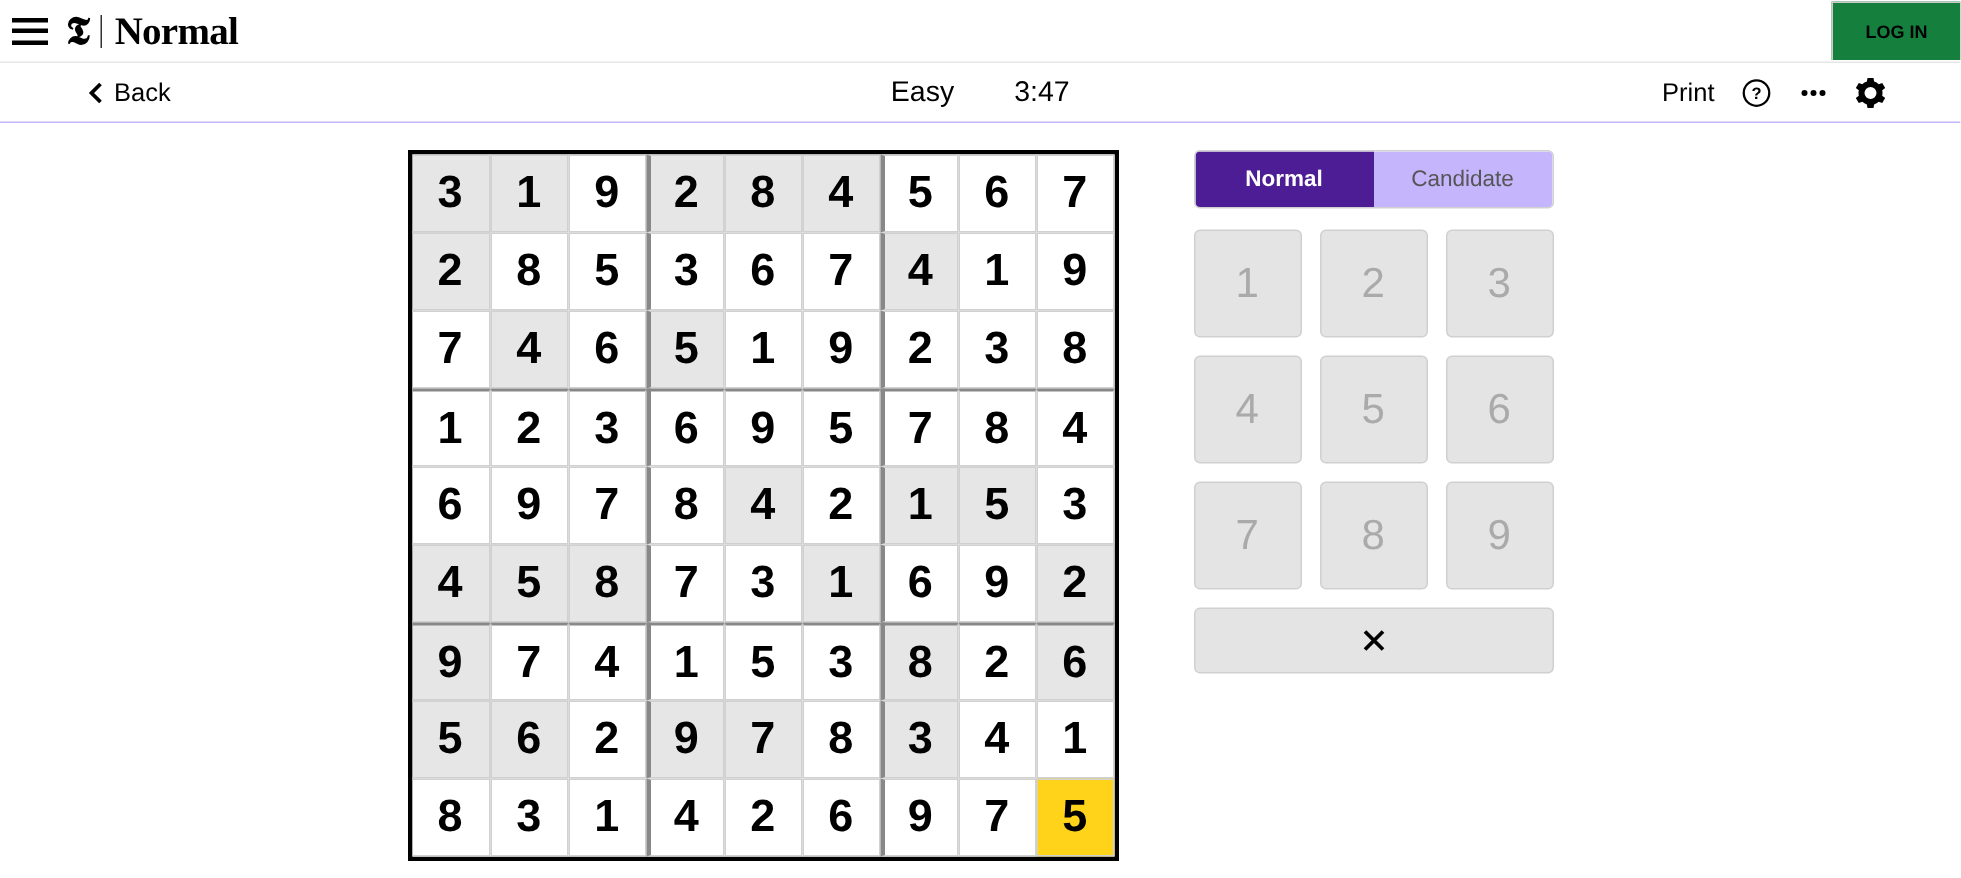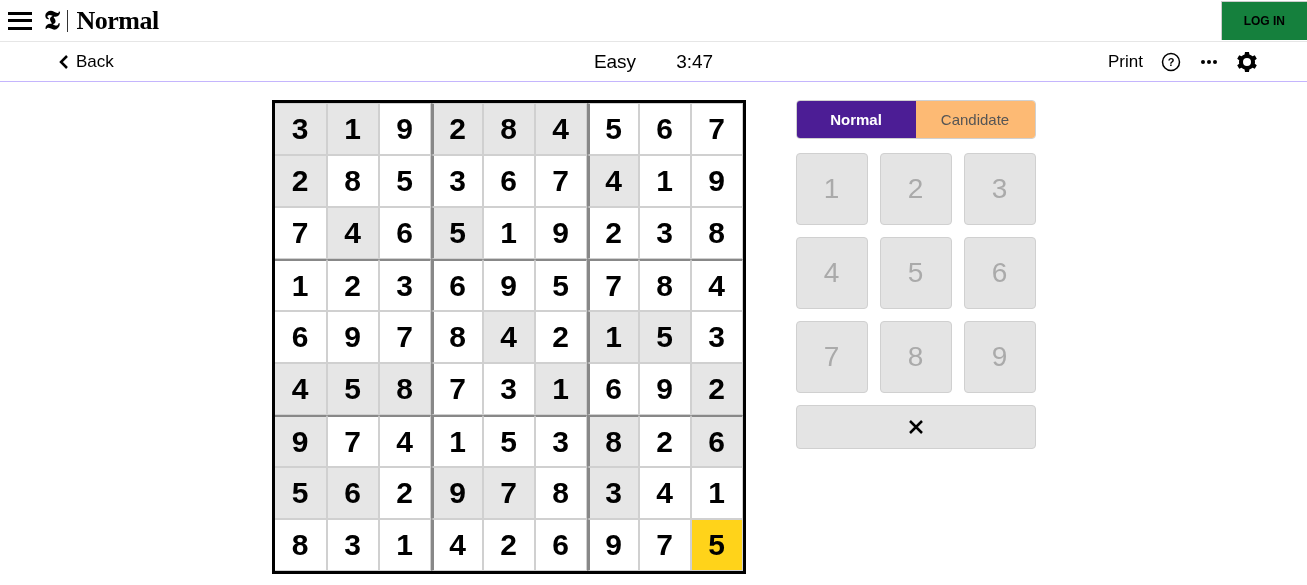--- a/index.html
+++ b/index.html
@@ -34,21 +34,21 @@
   .cell.prefilled { background: #e6e6e6; }
   .cell.selected { background: #ffd31a; }
   
   .bt { border-top: 2px solid #888 !important; }
   .bl { border-left: 3px solid #888 !important; }
   .cell.col0 { border-left: none; }
 
   
   .panel { width: 240px; }
   .mode-toggle { display: flex; border: 1px solid #d0d0d0; border-radius: 4px; overflow: hidden; margin-bottom: 14px; }
-  .mode-btn { flex: 1; text-align: center; padding: 10px 0; font-size: 15px; cursor: pointer; background: #fdba74; color: #555; }
+  .mode-btn { flex: 1; text-align: center; padding: 10px 0; font-size: 15px; cursor: pointer; background: #c4b5fd; color: #555; }
   .mode-btn.active { background: #4c1d95; color: #fff; font-weight: 600; }
   .numpad { display: grid; grid-template-columns: repeat(3, 72px); grid-template-rows: repeat(3, 72px); gap: 12px; margin-bottom: 12px; }
   .numkey { background: #e4e4e4; border: 1px solid #d0d0d0; border-radius: 4px; display: flex; align-items: center; justify-content: center; font-size: 28px; font-family: Arial, sans-serif; color: #aaa; cursor: pointer; }
   .erase { width: 240px; height: 44px; background: #e4e4e4; border: 1px solid #d0d0d0; border-radius: 4px; display: flex; align-items: center; justify-content: center; cursor: pointer; margin-bottom: 12px; }
   .auto-row { display: flex; align-items: center; gap: 6px; font-size: 15px; }
   .auto-row input { width: 14px; height: 14px; }
 </style>
 </head>
 <body>
 

